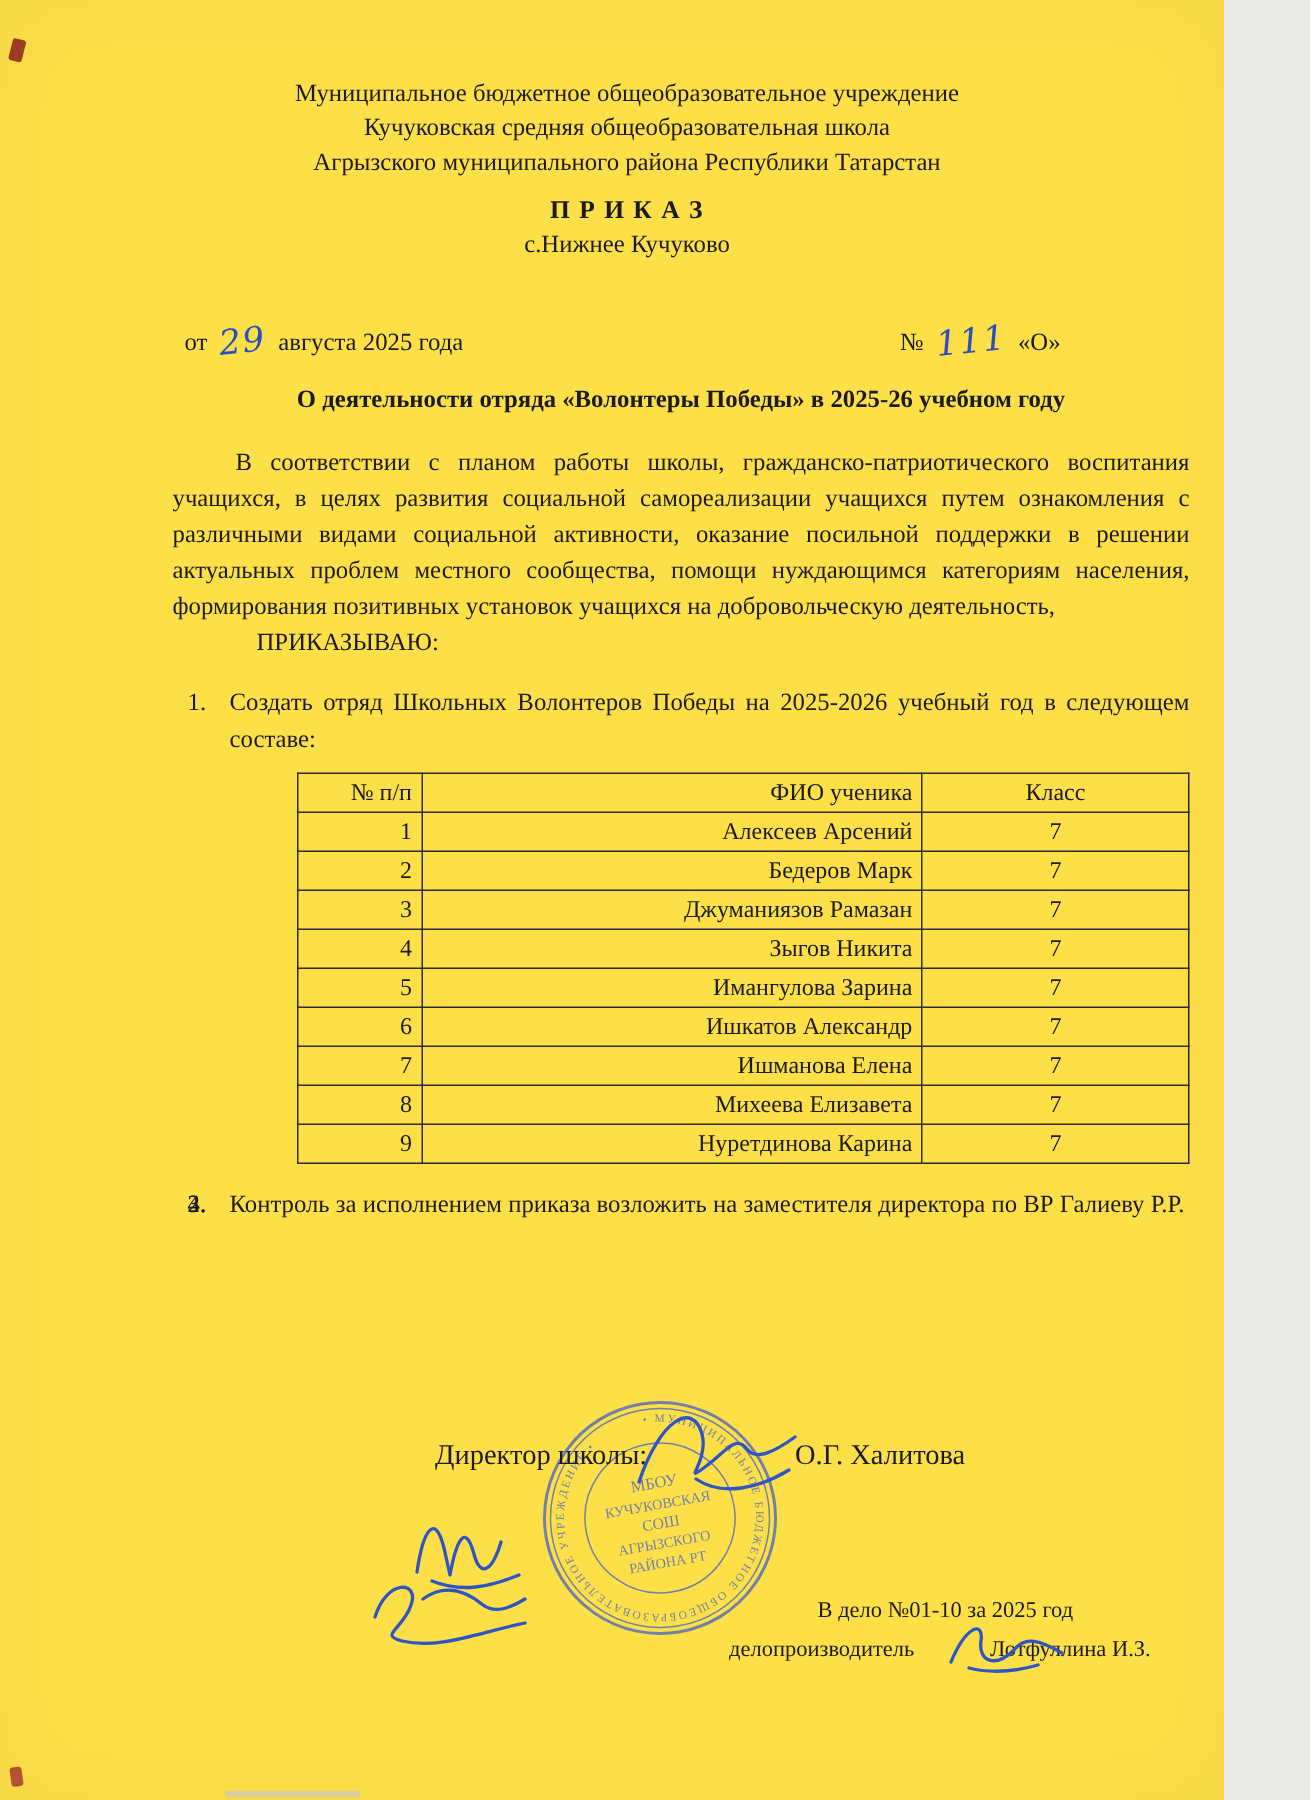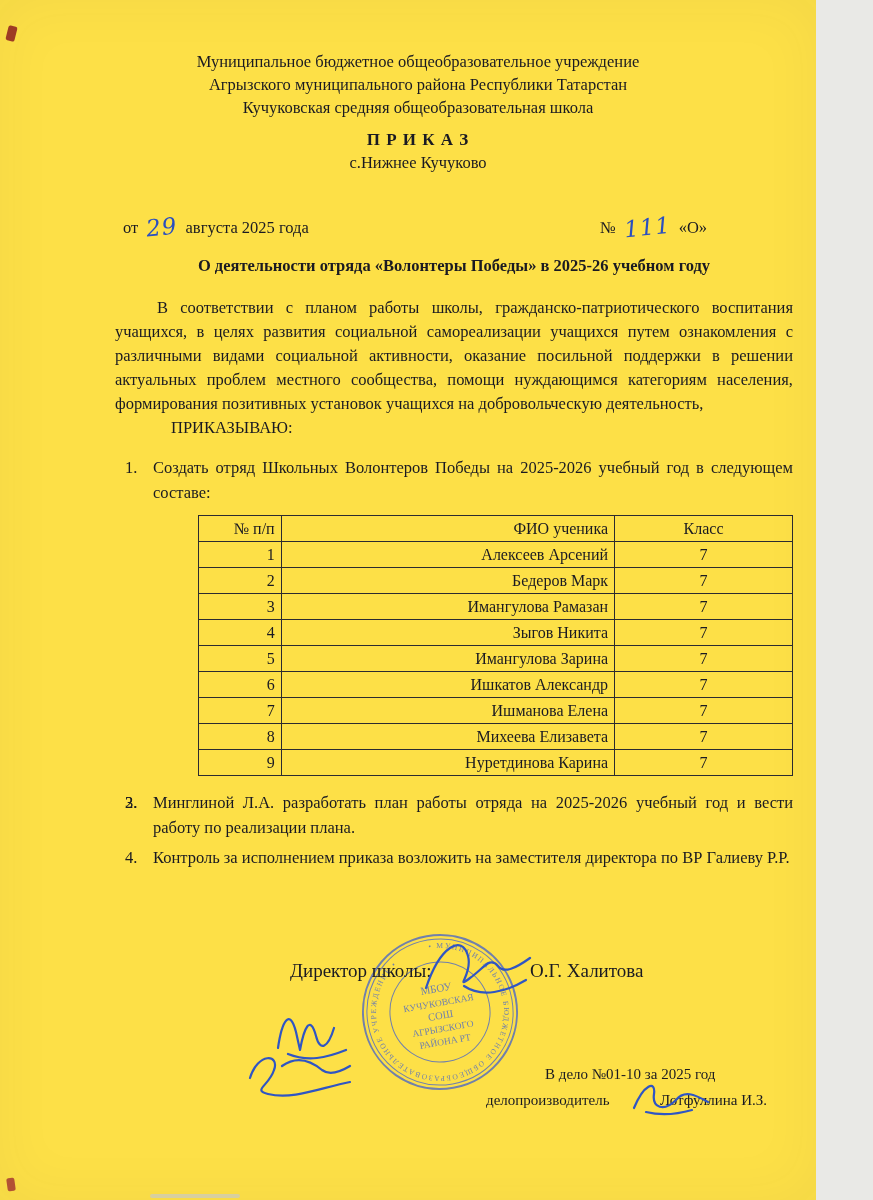--- a/index.html
+++ b/index.html
@@ -79,22 +79,22 @@
 <body>
 
 <div class="page">
 
   <div class="artifact art-tl"></div>
   <div class="artifact art-bl"></div>
   <div class="artifact art-be"></div>
 
   <div class="header">
     <div>Муниципальное бюджетное общеобразовательное учреждение</div>
+    <div>Кучуковская средняя общеобразовательная школа</div>
     <div>Агрызского муниципального района Республики Татарстан</div>
-    <div>Кучуковская средняя общеобразовательная школа</div>
     <div class="doc-type">П Р И К А З</div>
     <div class="place">с.Нижнее Кучуково</div>
   </div>
 
   <div class="meta">
     <div class="left">
       <span>от</span><span class="handwritten">29</span><span>августа  2025 года</span>
     </div>
     <div class="right">
       <span>№</span><span class="handwritten">111</span><span>«О»</span>
@@ -125,21 +125,21 @@
             <td class="c1">Алексеев Арсений</td>
             <td class="c2">7</td>
           </tr>
           <tr>
             <td class="c0">2</td>
             <td class="c1">Бедеров Марк</td>
             <td class="c2">7</td>
           </tr>
           <tr>
             <td class="c0">3</td>
-            <td class="c1">Имангулова Рамазан</td>
+            <td class="c1">Джуманиязов Рамазан</td>
             <td class="c2">7</td>
           </tr>
           <tr>
             <td class="c0">4</td>
             <td class="c1">Зыгов Никита</td>
             <td class="c2">7</td>
           </tr>
           <tr>
             <td class="c0">5</td>
             <td class="c1">Имангулова Зарина</td>
@@ -167,21 +167,20 @@
           </tr>
         </tbody>
     </table>
 
     <div class="items-after">
       <div class="item">
         <span class="num">2.</span>
       </div>
       <div class="item">
         <span class="num">3.</span>
-        <span>Минглиной Л.А. разработать план работы отряда на 2025-2026 учебный год и вести работу по реализации  плана.</span>
       </div>
       <div class="item">
         <span class="num">4.</span>
         <span>Контроль за исполнением приказа возложить   на заместителя директора по ВР Галиеву Р.Р.</span>
       </div>
     </div>
   </div>
 
   <svg class="stamp" width="168" height="168" viewBox="0 0 168 168">
     <defs>

